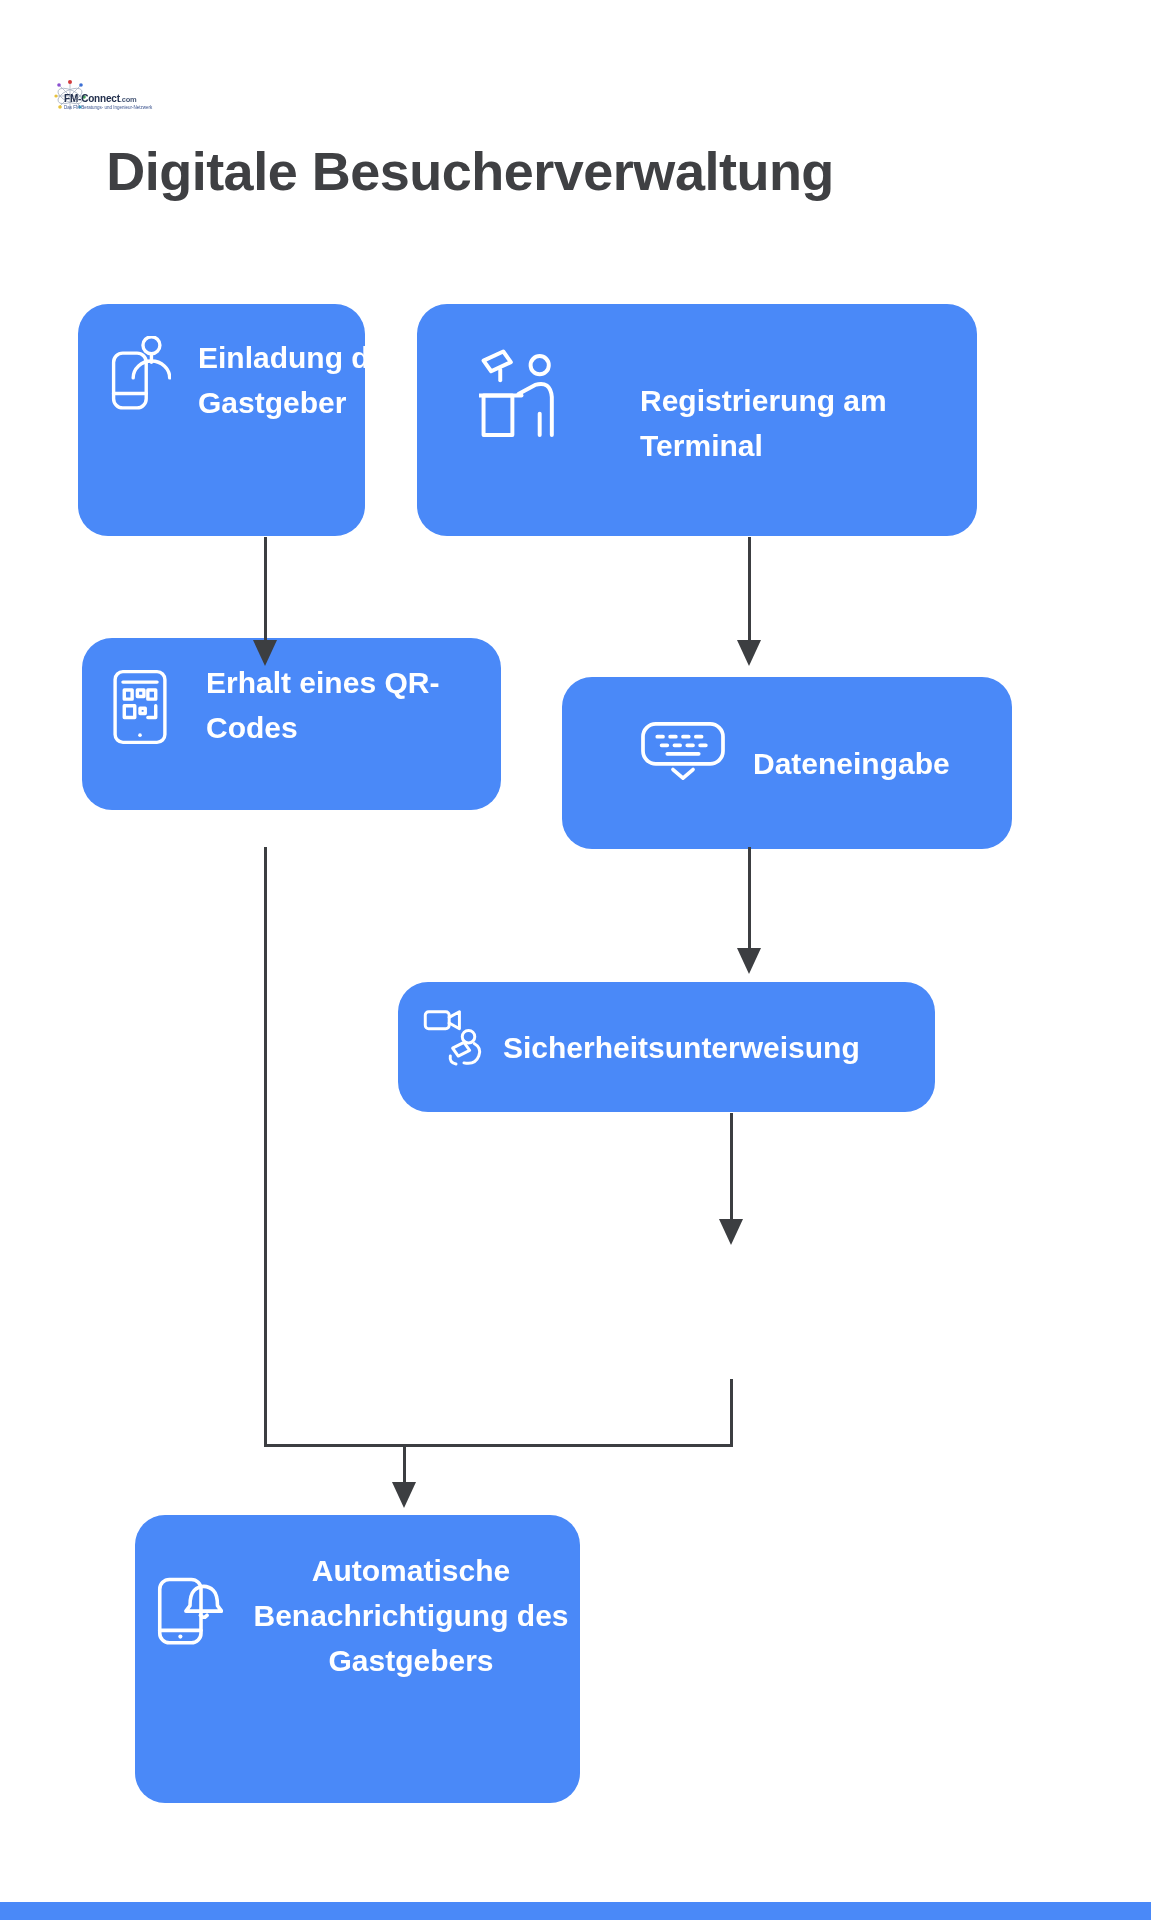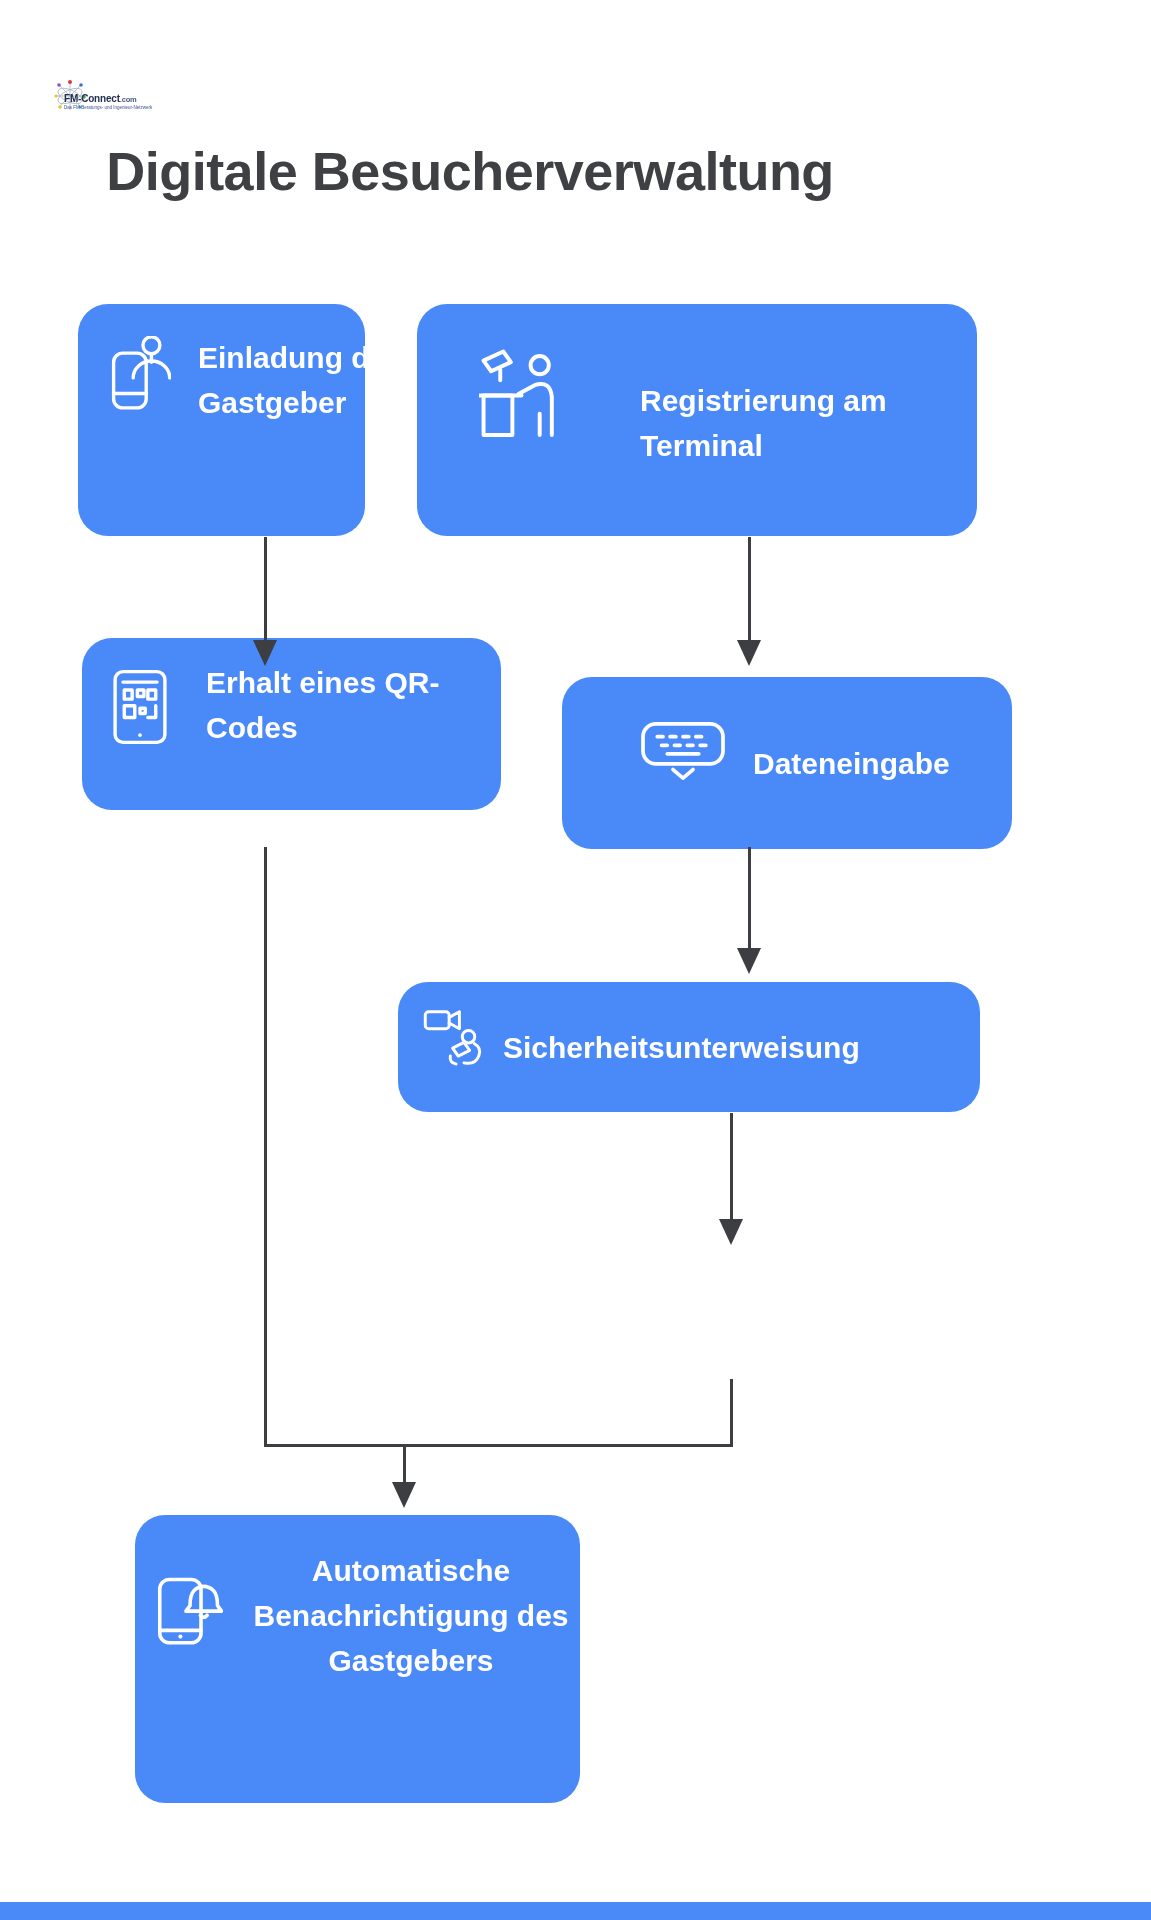--- a/index.html
+++ b/index.html
@@ -21,21 +21,21 @@
   
   .title{position:absolute;left:105px;top:106px;width:730px;text-align:center;
          font-size:54px;font-weight:700;color:var(--title);letter-spacing:-0.5px;line-height:58px;}
 
   
   .node{position:absolute;background:var(--blue);border-radius:30px;}
   .n1{left:78px;top:304px;width:287px;height:232px;}
   .n2{left:417px;top:304px;width:560px;height:232px;}
   .n3{left:58px;top:638px;width:419px;height:172px;margin-left:24px;}
   .n4{left:527px;top:677px;width:450px;height:172px;margin-left:35px;}
-  .n5{left:398px;top:982px;width:582px;height:130px;}
+  .n5{left:398px;top:982px;width:517px;height:130px;padding-left:20px;}
   .n6{left:517px;top:1247px;width:396px;height:131px;}
   .n7{left:135px;top:1515px;width:445px;height:288px;text-align:center;}
 
   .label{position:absolute;color:#fff;font-weight:700;font-size:30px;line-height:45px;overflow:visible;}
   .n1 .label{left:120px;top:31px;width:262px;}
   .n2 .label{left:223px;top:74px;width:302px;}
   .n3 .label{left:124px;top:22px;width:282px;}
   .n4 .label{left:191px;top:64px;width:300px;white-space:nowrap;}
   .n5 .label{left:105px;top:43px;width:420px;white-space:nowrap;}
   .n6 .label{left:113px;top:43px;width:280px;white-space:nowrap;}

